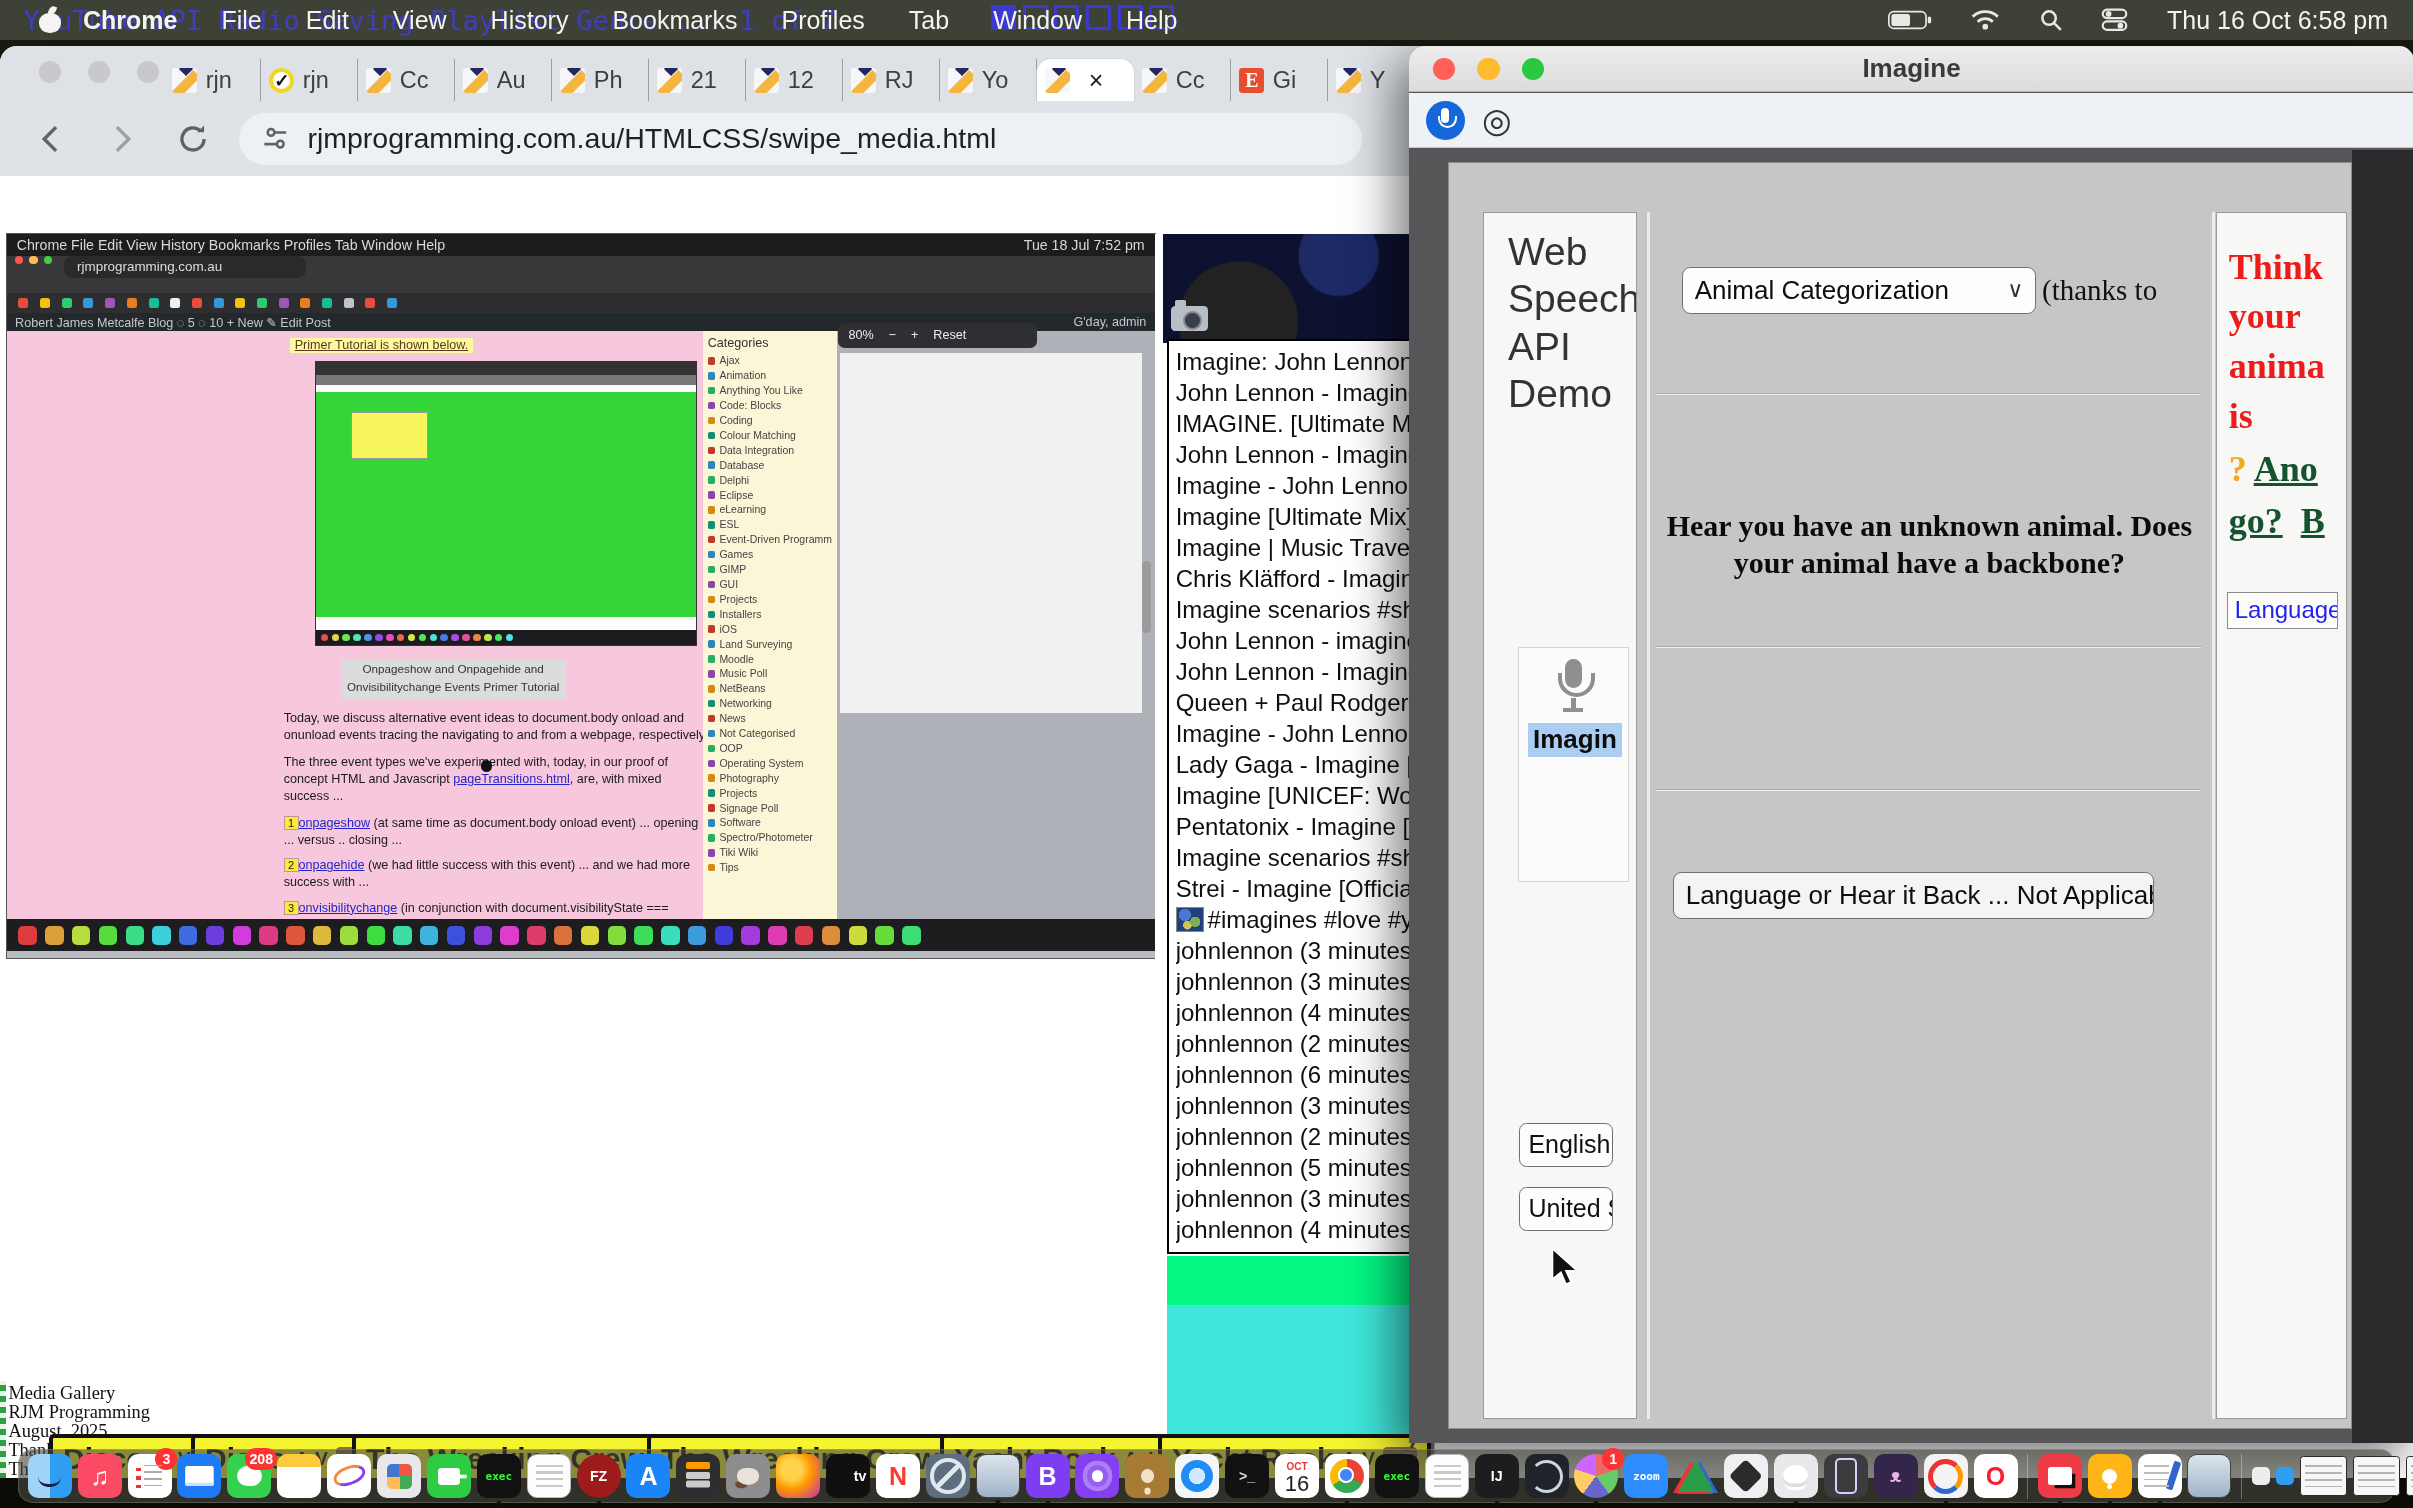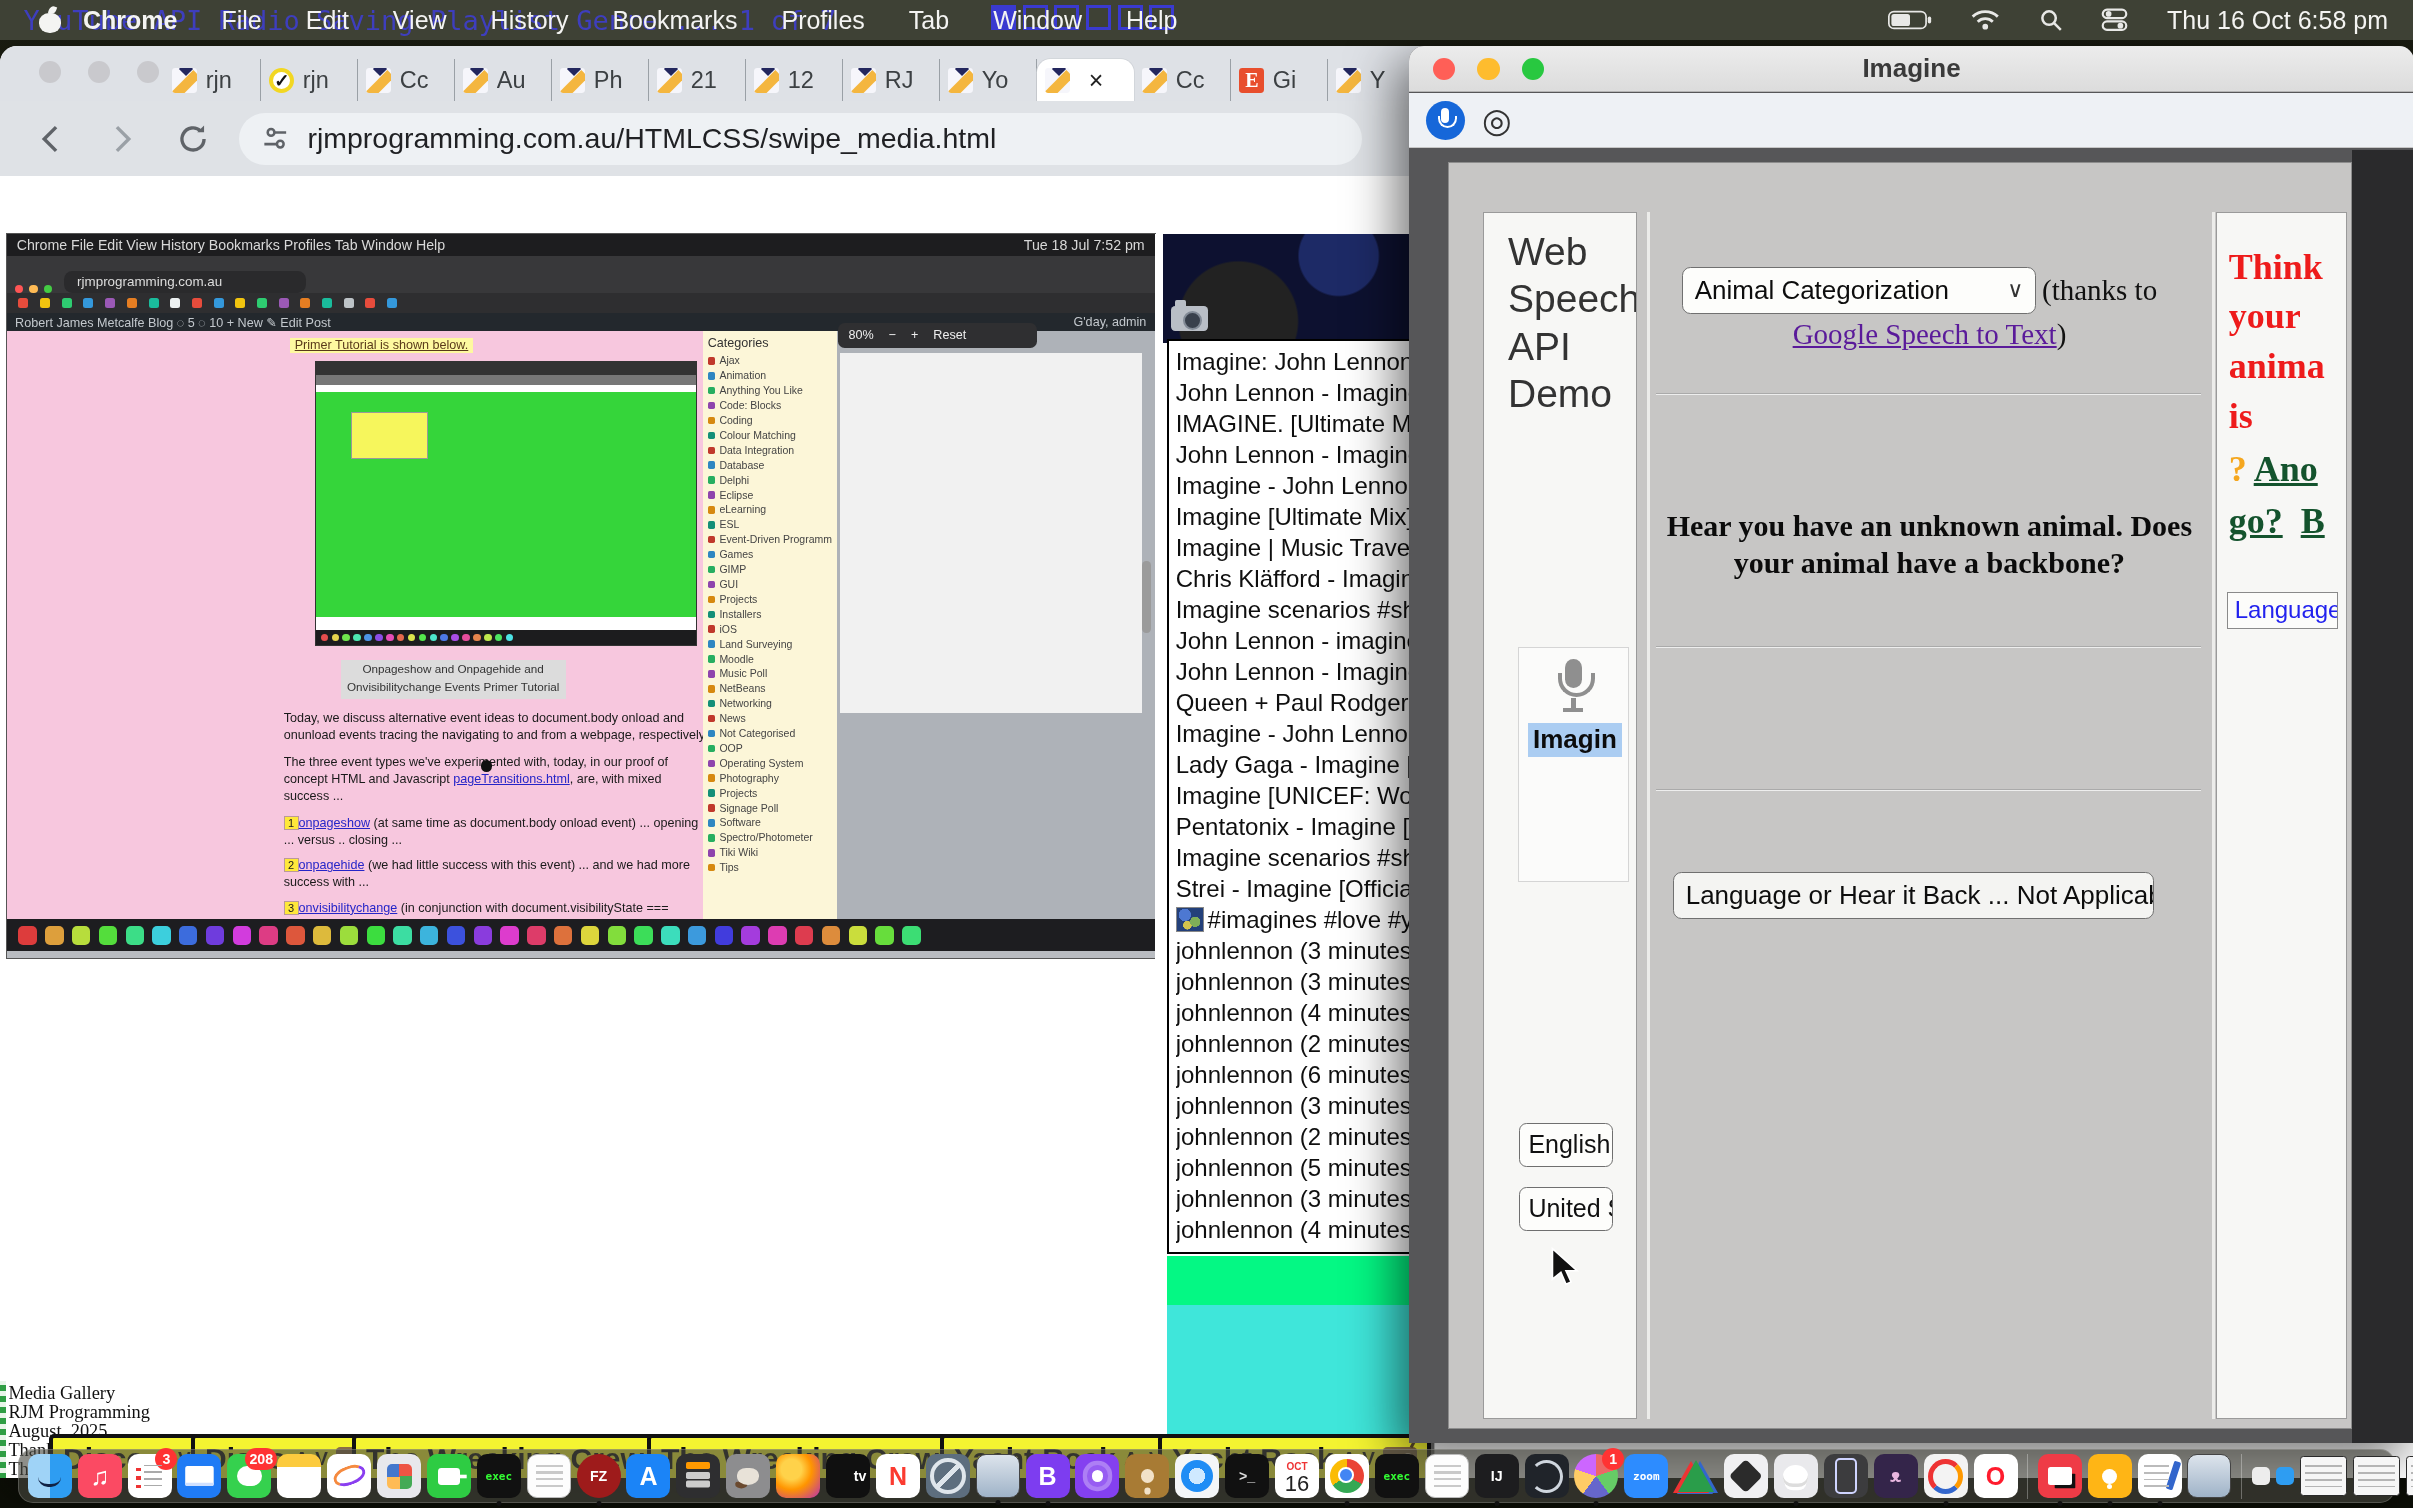--- a/index.html
+++ b/index.html
@@ -49,21 +49,21 @@
     font-size:28.5px;color:#202124;padding:0 22px;gap:18.4px;white-space:nowrap;overflow:hidden;}
   .tuneicon{flex:0 0 auto;}
 
   
   .page{position:absolute;left:0;top:131px;width:2413px;height:1301px;background:#fff;overflow:hidden;}
 
   
   .inner{position:absolute;left:6.7px;top:57px;width:1148px;height:724px;background:#b9bcc1;outline:1.7px solid #555;overflow:hidden;}
   .in-menubar{position:absolute;left:0;top:0;width:100%;height:22px;background:#1d1d1f;color:#d8d8d8;font-size:14.2px;
     display:flex;justify-content:space-between;align-items:center;padding:0 10px;white-space:nowrap;}
-  .in-toolbar{position:absolute;left:0;top:22px;width:100%;height:37px;background:#38383a;display:flex;align-items:flex-end;color:#cfcfcf;font-size:13.4px;gap:11.7px;padding:0 8.4px;}
+  .in-toolbar{position:absolute;left:0;top:22px;width:100%;height:37px;background:#38383a;display:flex;align-items:flex-start;color:#cfcfcf;font-size:13.4px;gap:11.7px;padding:0 8.4px;}
   .in-dots{display:flex;gap:5.9px;}
   .in-dots i{width:8.4px;height:8.4px;border-radius:50%;display:block;}
   .in-url{background:#2a2a2c;border-radius:8.4px;height:22px;line-height:22px;padding:0 84px 0 13.4px;color:#ddd;}
   .in-bmbar{position:absolute;left:0;top:59px;width:100%;height:20px;background:#2e2e30;display:flex;align-items:center;gap:11.7px;padding:0 11.7px;}
   .in-bmbar i{width:10px;height:10px;border-radius:2.5px;display:block;}
   .in-adminbar{position:absolute;left:0;top:79px;width:100%;height:18.4px;background:#23282d;color:#c3c8cd;font-size:12.6px;
     display:flex;justify-content:space-between;align-items:center;padding:0 8.4px;white-space:nowrap;}
   .in-content{position:absolute;left:0;top:97px;width:100%;height:588px;background:#f7c7de;}
   .in-note{position:absolute;left:283px;top:6.7px;background:#fef9a0;color:#5a3a1a;font-size:12.6px;padding:0.8px 5px;text-decoration:underline;}
   .in-img{position:absolute;left:308px;top:30px;width:382px;height:285px;background:#fff;border:1.7px solid #333;}
@@ -820,23 +820,20 @@
               <span>United S</span>
             </div>
         </div>
 
         <div class="im-mid">
           <div class="catsel">
             <span>Animal Categorization</span>
               <span class="chev">∨</span>
           </div>
           <span class="thanks">(thanks to</span>
-          <div class="thanks2">
-            <a>Google Speech to Text</a><span>)</span>
-          </div>
           <div class="im-hr" style="top:181px"></div>
           <div class="prompt">Hear you have an unknown animal. Does your animal have a backbone?</div>
           <div class="im-hr" style="top:434px"></div>
           <div class="im-hr" style="top:577px"></div>
           <div class="playsel">
             <span>Language or Hear it Back ... Not Applicable ...</span>
           </div>
         </div>
 
         <div class="im-col im-colR">

